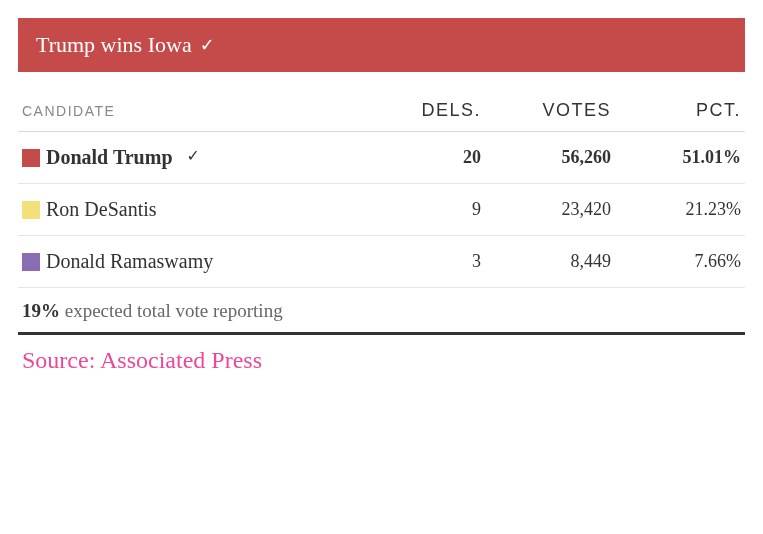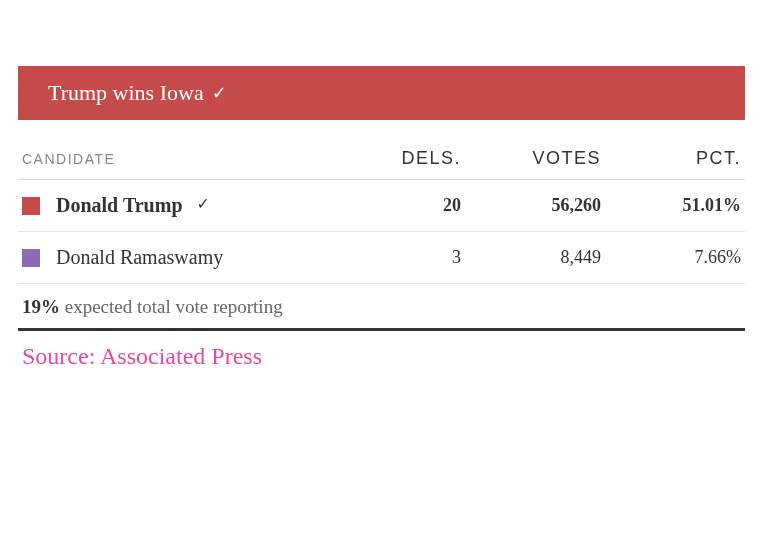--- a/index.html
+++ b/index.html
@@ -7,36 +7,34 @@
     font-family: Georgia, 'Times New Roman', serif;
     background: #fff;
     width: 763px;
     height: 534px;
     padding: 18px;
     color: #333;
   }
   .banner {
     background: #c54b4b;
     color: #fff;
-    padding: 14px 30px;
+    padding: 14px 18px;
     font-size: 22px;
     display: flex;
     align-items: center;
     gap: 8px;
-    margin-top: 48px;
   }
   .banner .check { font-size: 18px; }
   .table { width: 100%; margin-top: 10px; }
   .row {
     display: grid;
     grid-template-columns: 24px 1fr 100px 130px 130px;
     align-items: center;
     padding: 14px 4px;
     border-bottom: 1px solid #e5e5e5;
-    column-gap: 10px;
   }
   .row.header {
     border-bottom: 1px solid #d8d8d8;
     padding: 18px 4px 10px 4px;
   }
   .row.header .cell {
     font-family: -apple-system, Helvetica, Arial, sans-serif;
     font-size: 14px;
     letter-spacing: 1.5px;
     color: #888;
@@ -86,20 +84,29 @@
         <span class="swatch" style="background: rgb(197, 75, 75);"></span>
         <div class="cell name">
           <span>Donald Trump</span>
           <span class="rowcheck">✓</span>
         </div>
         <div class="cell num">20</div>
         <div class="cell num">56,260</div>
         <div class="cell num">51.01%</div>
       </div>
       <div class="row">
+        <span class="swatch" style="background: rgb(242, 224, 123);"></span>
+        <div class="cell name">
+          <span>Ron DeSantis</span>
+        </div>
+        <div class="cell num">9</div>
+        <div class="cell num">23,420</div>
+        <div class="cell num">21.23%</div>
+      </div>
+      <div class="row">
         <span class="swatch" style="background: rgb(138, 108, 181);"></span>
         <div class="cell name">
           <span>Donald Ramaswamy</span>
         </div>
         <div class="cell num">3</div>
         <div class="cell num">8,449</div>
         <div class="cell num">7.66%</div>
       </div>
     </div>
 </div>

